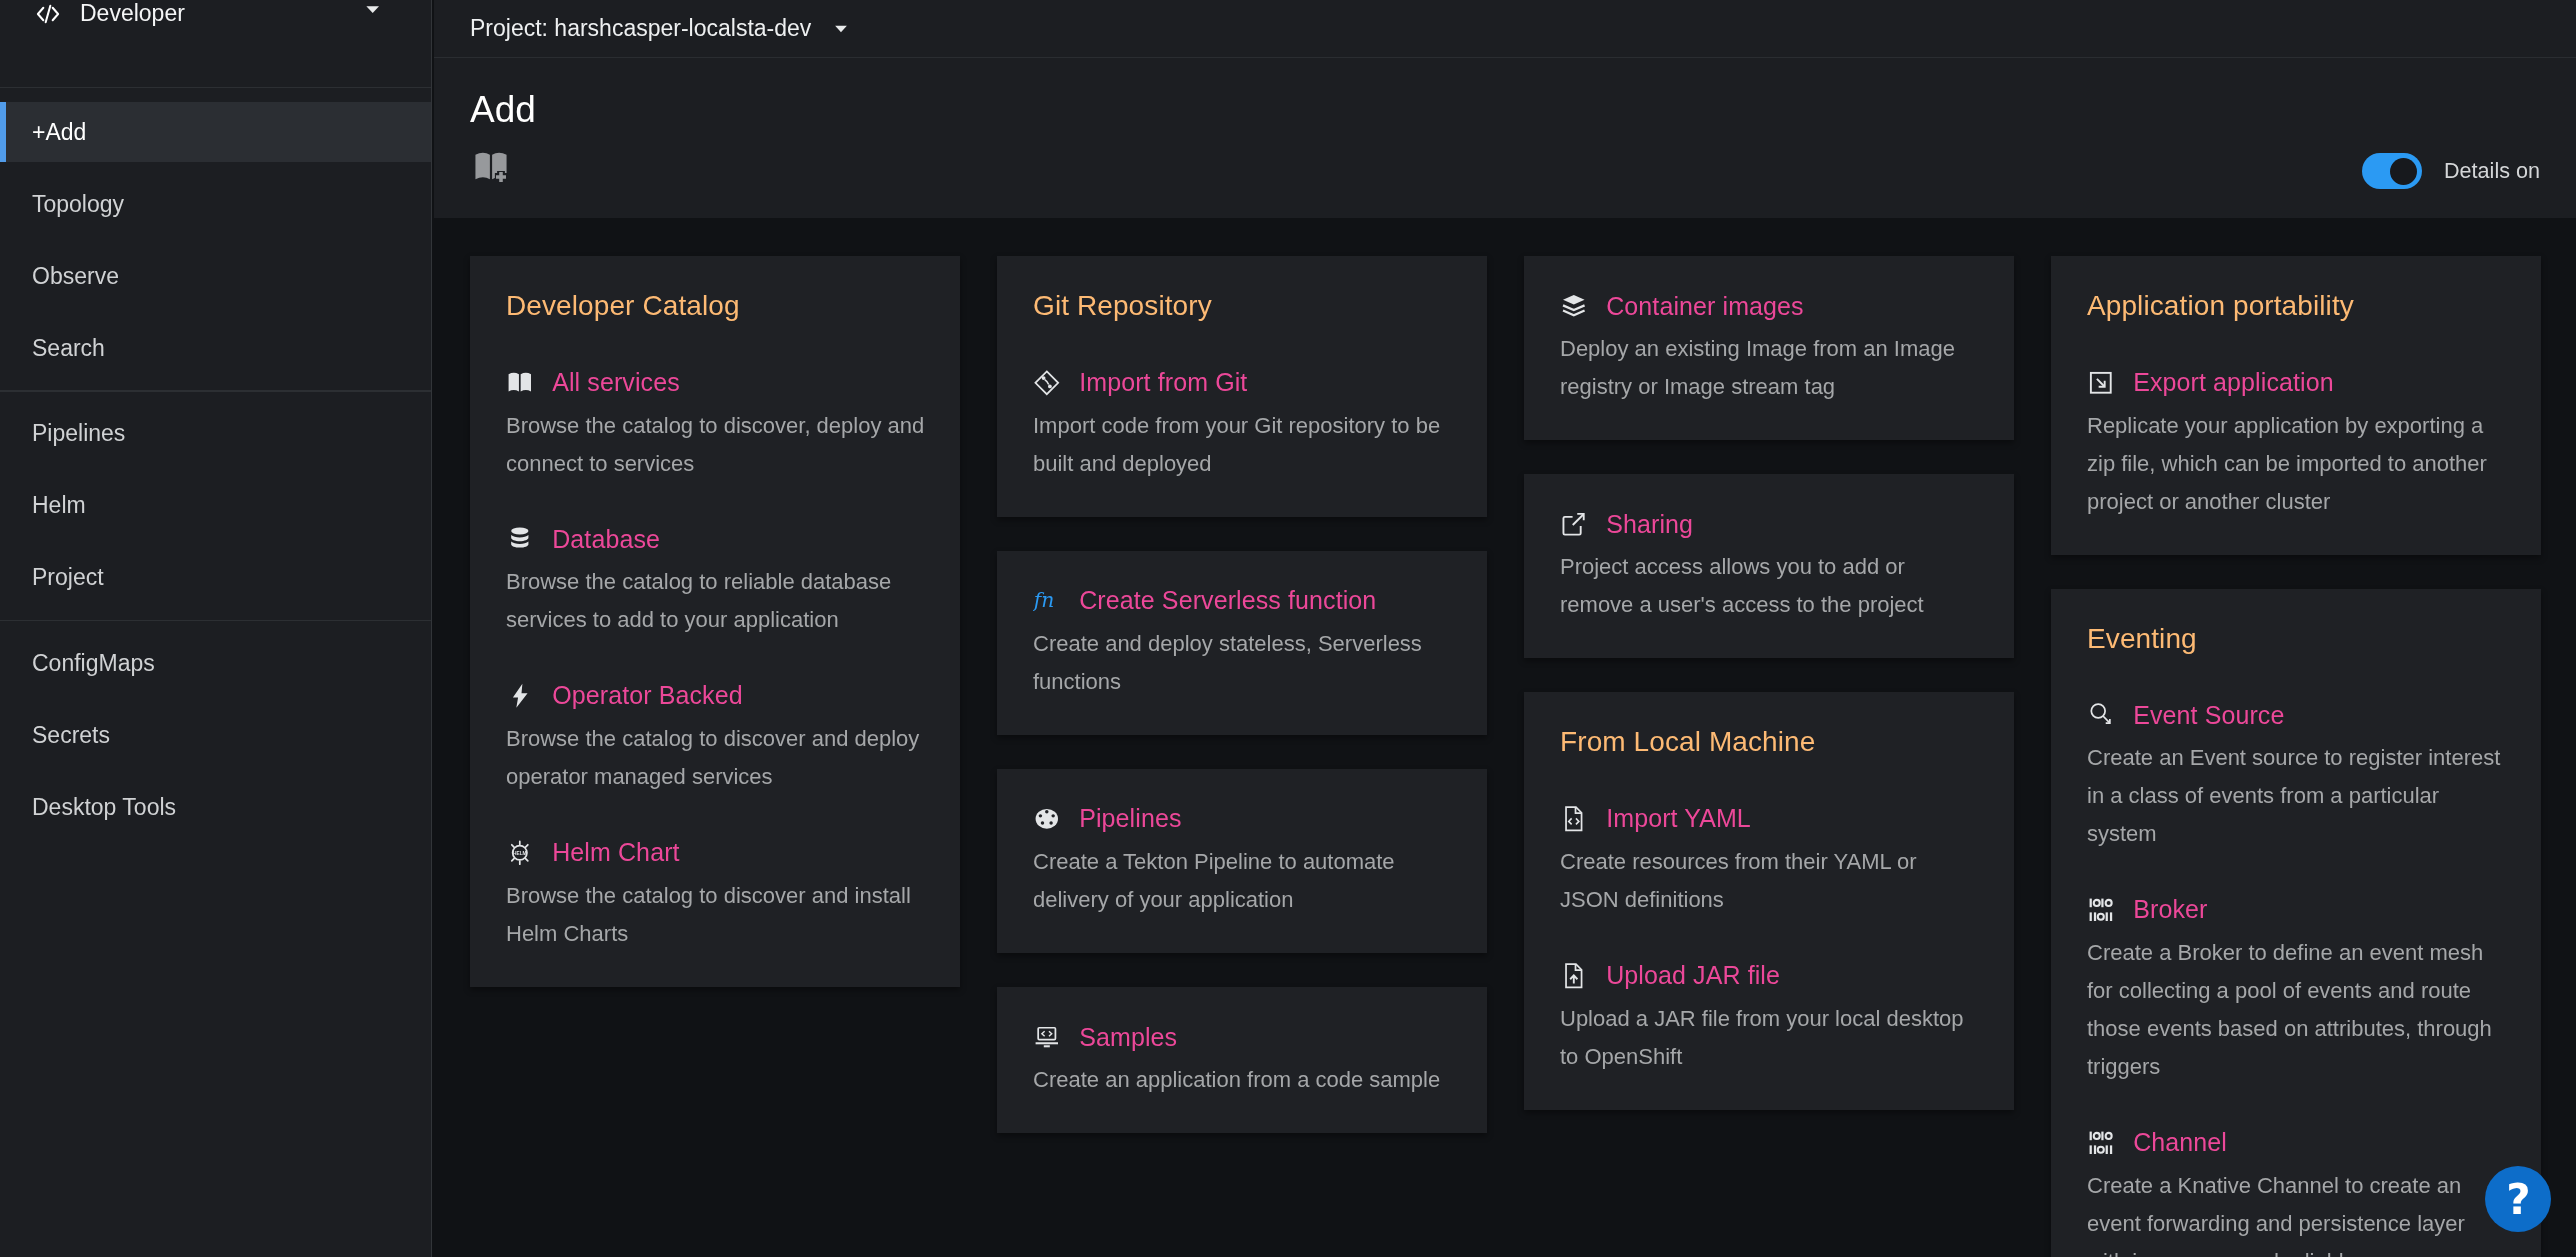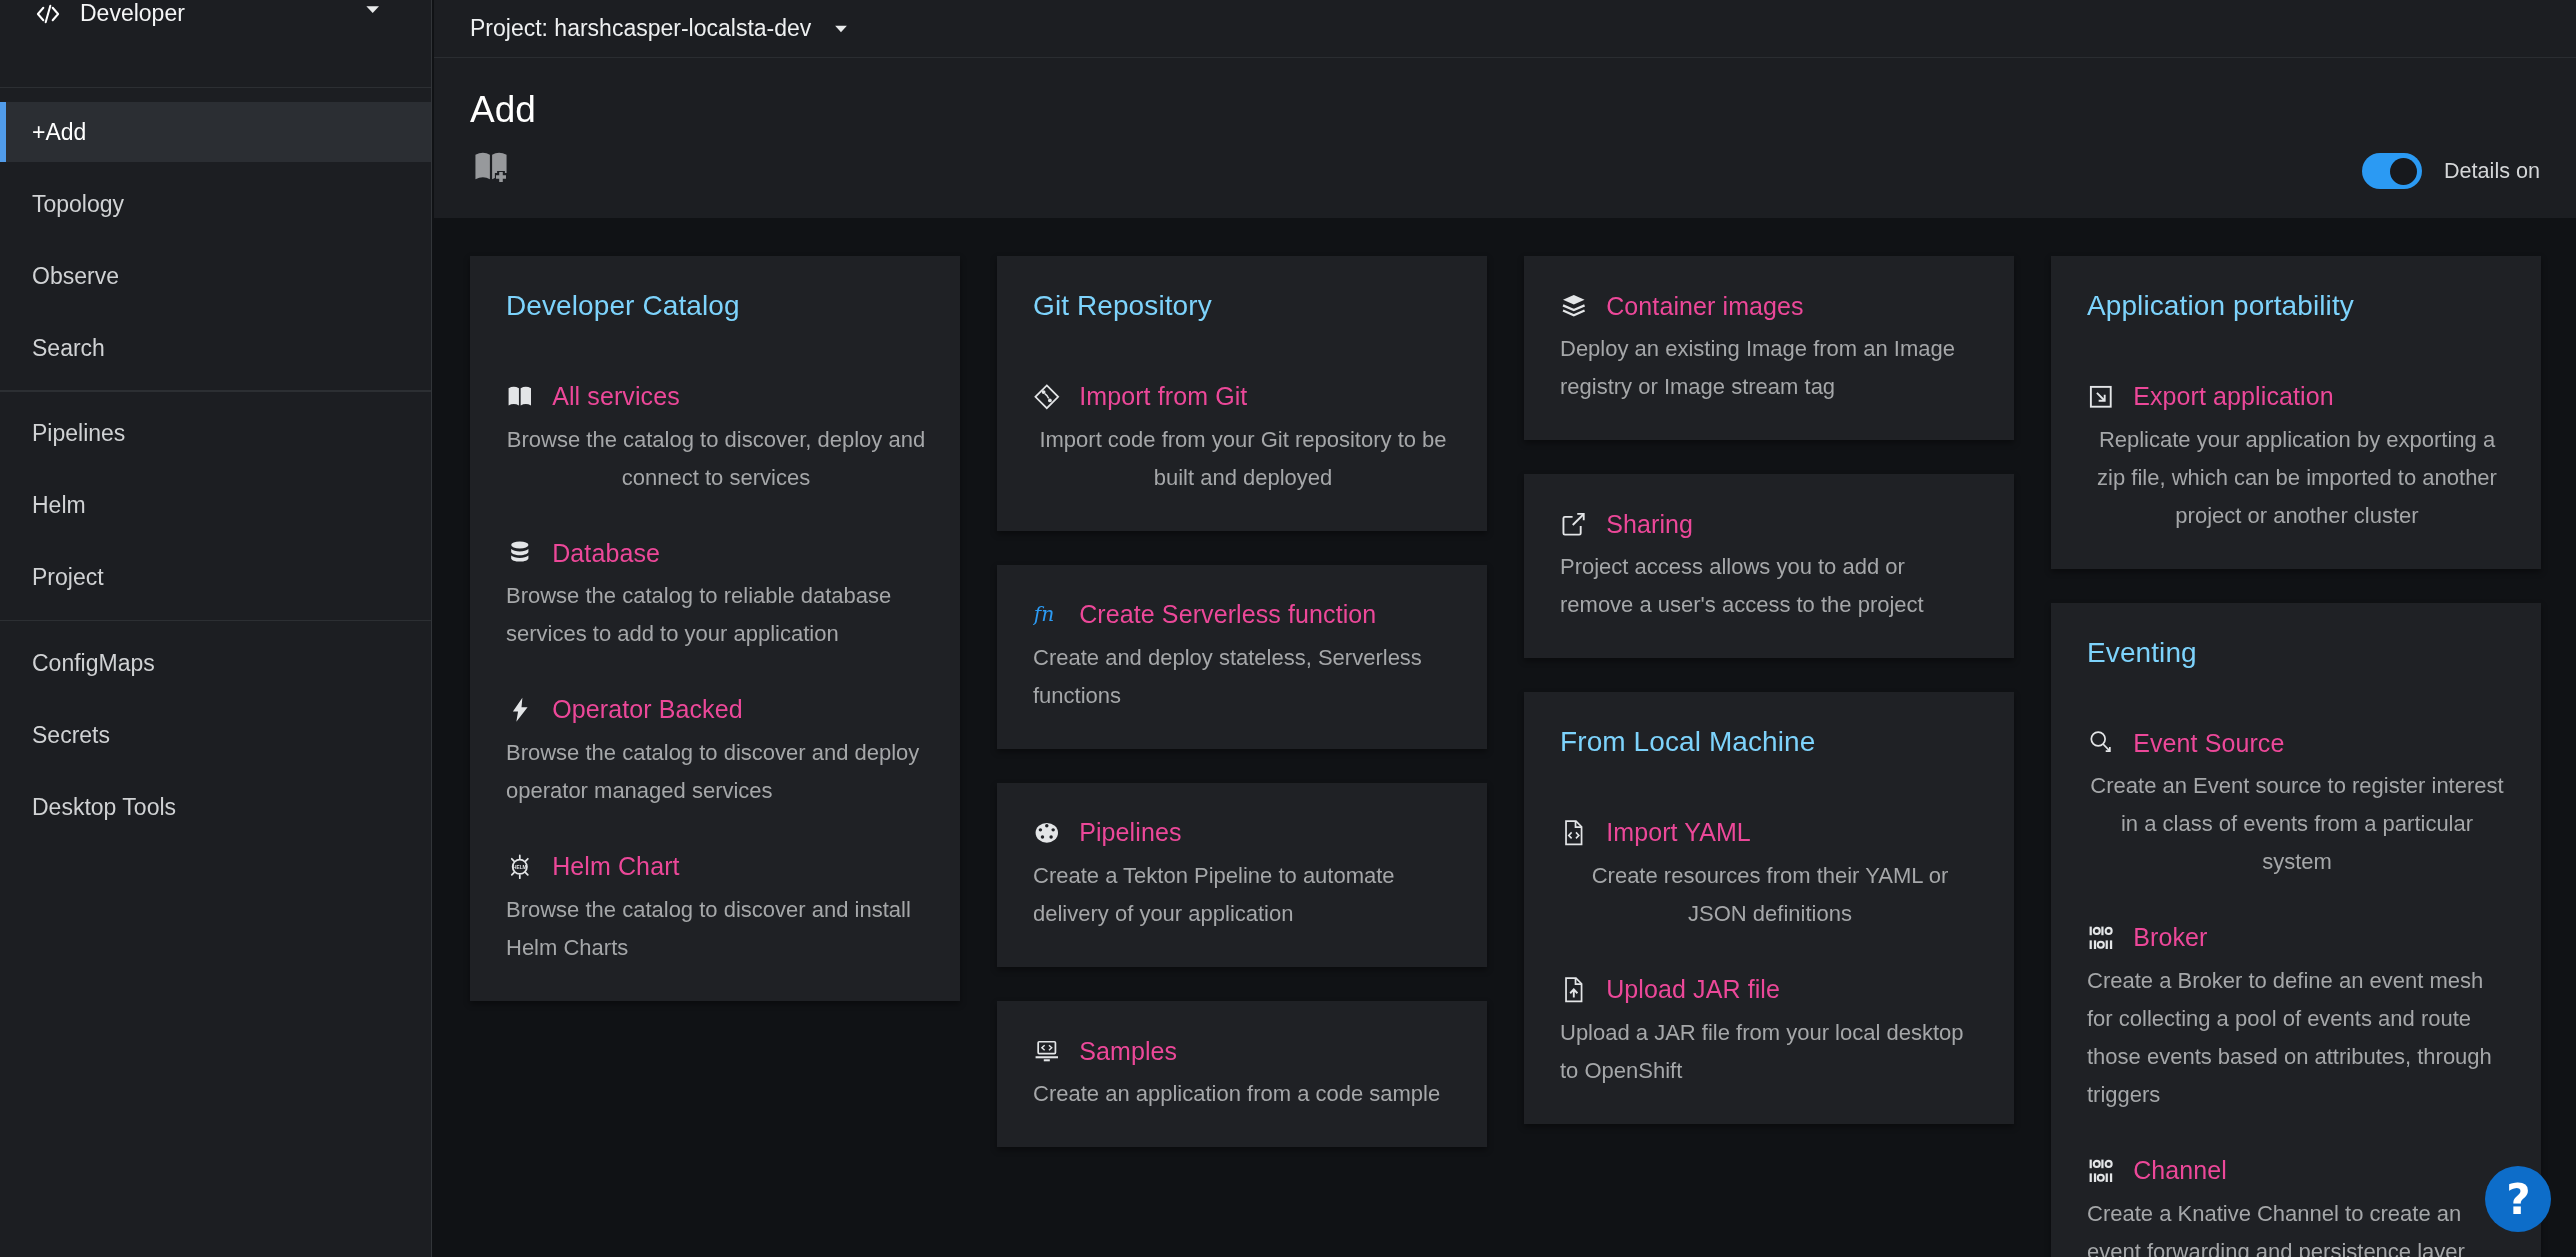--- a/index.html
+++ b/index.html
@@ -46,24 +46,24 @@
   .quickstart-btn svg{width:100%;height:100%;}
   .details-toggle{position:absolute;top:95px;right:36px;display:flex;align-items:center;cursor:pointer;}
   .switch{width:60px;height:36px;border-radius:18px;background:var(--blue);position:relative;flex:none;}
   .switch .knob{position:absolute;top:4.5px;left:28px;width:27px;height:27px;border-radius:50%;background:#17191d;}
   .toggle-label{margin-left:22.4px;font-size:21.6px;color:#d4d6d8;}
 
   
   .cards{position:absolute;top:220px;left:0;right:0;bottom:0;background:var(--bg-main);padding:36px 33px 0 36px;display:flex;gap:37px;overflow:hidden;align-items:flex-start;}
   .col{width:490px;flex:0 0 490px;display:flex;flex-direction:column;gap:34px;}
   .card{background:var(--bg-card);box-shadow:0 3px 6px rgba(0,0,0,.4);padding:31px 34px 34px 36px;}
-  .card-title{font-size:28px;font-weight:500;color:#7dd3fc;margin-top:3px;letter-spacing:0.1px;}
+  .card-title{font-size:28px;font-weight:500;color:#fdba74;margin-top:3px;letter-spacing:0.1px;}
   .card-item{margin-top:42px;cursor:pointer;}
   .card-item:first-child{margin-top:4.5px;}
-  .card-title + .card-item{margin-top:60px;text-align:center;}
+  .card-title + .card-item{margin-top:46px;}
   .item-head{display:flex;align-items:center;}
   .item-head .icn{width:27.6px;height:27.6px;color:#e3e5e7;flex:none;display:flex;}
   .icn svg{width:100%;height:100%;}
   .item-title{font-size:25px;font-weight:500;color:#ec4899;margin-left:18.6px;letter-spacing:0.1px;}
   .item-desc{margin-top:9.7px;font-size:22px;line-height:38px;color:var(--txt-dim);}
 
   
   .help-btn{position:absolute;right:24.6px;bottom:25px;width:66px;height:66px;border-radius:50%;background:var(--help-blue);color:#fff;display:flex;align-items:center;justify-content:center;font-size:42px;font-weight:bold;cursor:pointer;z-index:5;font-family:"DejaVu Sans",sans-serif;}
 </style>
 </head>

